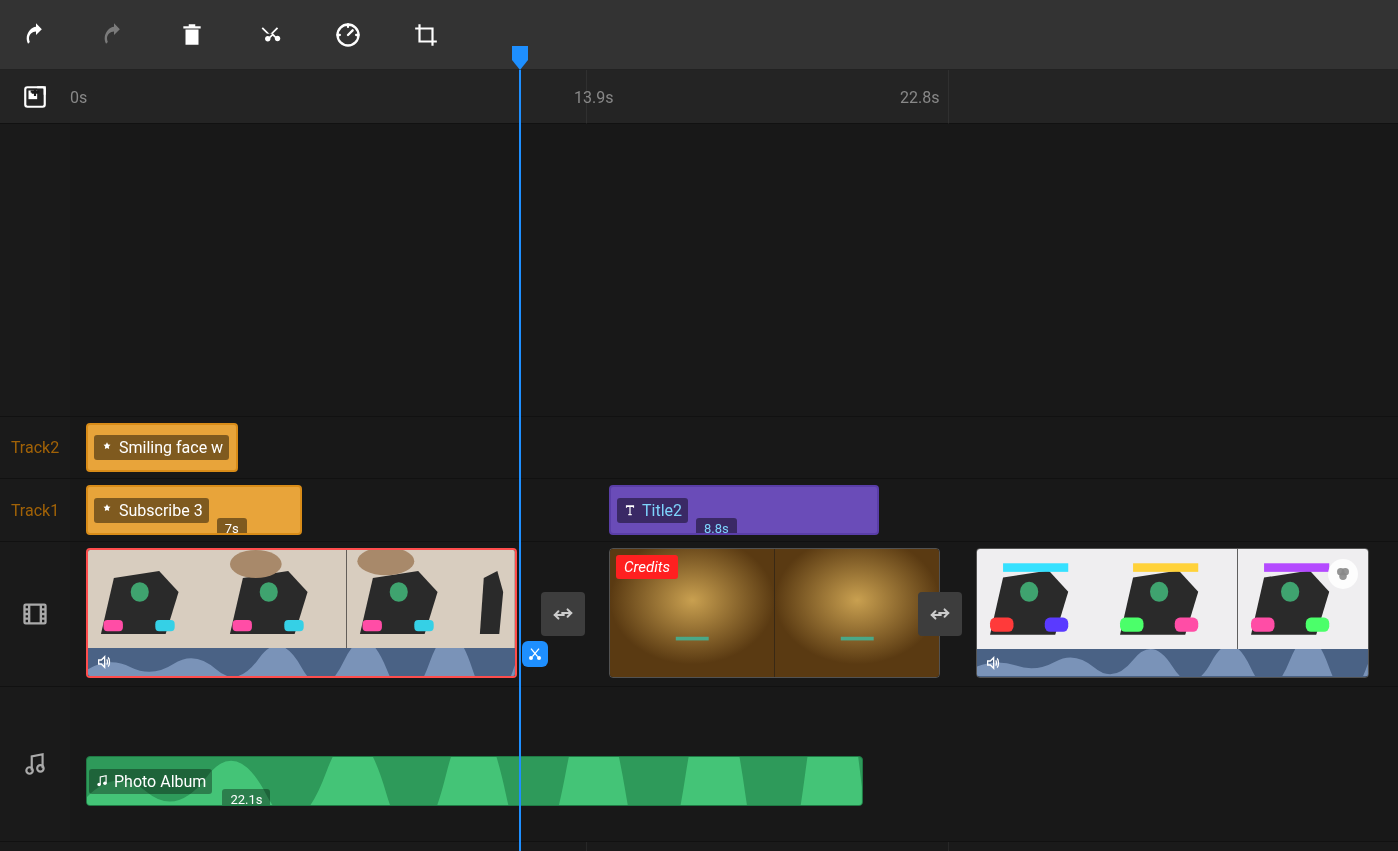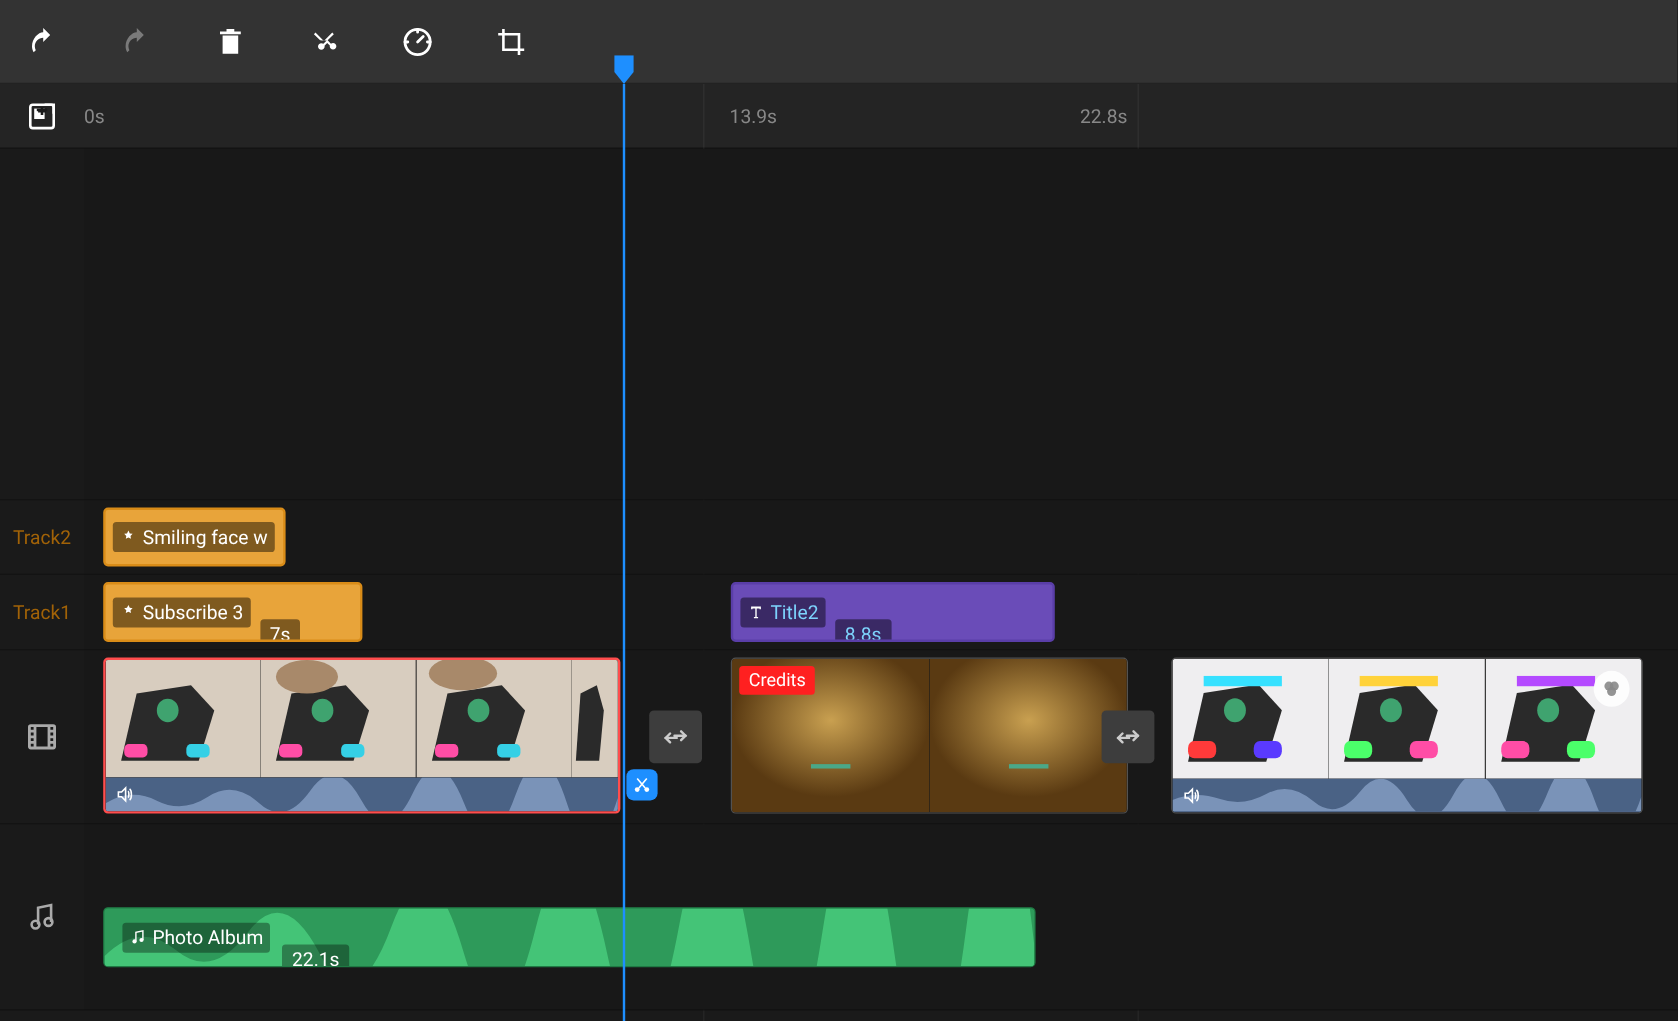--- a/index.html
+++ b/index.html
@@ -14,45 +14,45 @@
   .ruler-tick { position: absolute; top: 50%; transform: translateY(-50%); color: #888; font-size: 16px; }
 
   .tracks { position: relative; width: 100%; }
   .track-row { display: flex; border-bottom: 1px solid #111; }
   .track-gutter { width: 70px; background: #1a1a1a; display: flex; align-items: center; justify-content: center; color: #a16207; font-size: 16px; }
   .track-lane { flex: 1; position: relative; background: #181818; }
 
   .spacer-row { height: 293px; }
   .overlay2-row { height: 62px; }
   .overlay1-row { height: 63px; }
-  .video-row { height: 145px; }
+  .video-row { height: 145px; font-style: italic; }
   .audio-row { height: 155px; }
 
   .clip { position: absolute; top: 6px; height: calc(100% - 12px); border-radius: 4px; display: flex; align-items: center; padding: 4px 6px; gap: 8px; overflow: hidden; cursor: pointer; font-size: 17px; }
 
   .clip-orange { background: #e8a43a; border: 2px solid #d98c18; color: #fff; }
   .clip-purple { background: #6a4cb8; border: 2px solid #5a3ea8; color: #7dd3fc; }
 
   .clip-badge { background: rgba(0,0,0,0.45); padding: 3px 6px; border-radius: 3px; display: flex; align-items: center; gap: 5px; font-size: 16px; }
-  .clip-dur   { background: rgba(0,0,0,0.45); padding: 3px 8px; border-radius: 3px; font-size: 16px; margin-top: 36px; }
+  .clip-dur   { background: rgba(0,0,0,0.45); padding: 3px 8px; border-radius: 3px; font-size: 13px; margin-top: 36px; }
 
   .video-clip { position: absolute; top: 6px; height: 130px; border-radius: 4px; overflow: hidden; display: flex; flex-direction: column; cursor: pointer; border: 1px solid rgba(255,255,255,0.25); }
   .video-clip.selected { border: 2px solid #ff4d4d; }
   .thumbs { flex: 1; display: flex; }
   .waveform { height: 28px; background: #4a6285; position: relative; display:flex; align-items:center; padding-left:8px; overflow:hidden; }
   .waveform .wf-bars { position:absolute; inset:0; display:flex; align-items:center; }
   .thumb { position:relative; min-width:0; }
 
   .transition-btn { position: absolute; width: 44px; height: 44px; background: #3d3d3d; border-radius: 4px; display: flex; align-items: center; justify-content: center; cursor: pointer; top: 50%; transform: translateY(-50%); }
 
   .filter-btn { position: absolute; top: 10px; right: 10px; width: 30px; height: 30px; background: rgba(255,255,255,0.85); border-radius: 50%; display:flex; align-items:center; justify-content:center; }
 
   .credits-label { position:absolute; top:6px; left:6px; background:#ff2020; color:#fff; padding:3px 8px; border-radius:3px; font-size:15px; }
 
-  .audio-clip { position: absolute; height: 50px; background: #2e9a5a; border: 1px solid #1f7a44; border-radius: 4px; display: flex; align-items: center; padding: 0 15px; gap: 10px; overflow: hidden; cursor: pointer; font-size:17px; }
+  .audio-clip { position: absolute; height: 50px; background: #2e9a5a; border: 1px solid #1f7a44; border-radius: 4px; display: flex; align-items: center; padding: 0 2px; gap: 10px; overflow: hidden; cursor: pointer; font-size:17px; }
   .audio-wave { position:absolute; inset:0; pointer-events:none; }
 
   .playhead { position: absolute; top: 0; bottom: 0; width: 2px; background: #1e8fff; pointer-events: none; z-index: 50; }
   .playhead-handle { position: absolute; left: -9px; top: -24px; width: 20px; height: 24px; pointer-events: auto; cursor: ew-resize; z-index:51; }
 
   .split-btn { position: absolute; width: 26px; height: 26px; background: #1e8fff; border-radius: 6px; display:flex; align-items:center; justify-content:center; cursor:pointer; z-index:40; }
 </style>
 </head>
 <body>
 
@@ -96,21 +96,21 @@
     <svg width="26" height="26" viewBox="0 0 24 24" fill="#fff">
         <rect x="3" y="3" width="18" height="18" rx="2" fill="none" stroke="#fff" stroke-width="2"></rect>
         <rect x="6" y="6" width="8" height="8" fill="#fff"></rect>
         <path d="M14 2h8v8h-2V4h-6z" fill="#fff"></path>
         <rect x="10" y="8" width="8" height="2" fill="#1a1a1a" transform="translate(-2,-2)"></rect>
         <path d="M9 8h6M12 5v6" stroke="#1a1a1a" stroke-width="2"></path>
       </svg>
   </div>
   <div class="ruler-ticks">
     <span class="ruler-tick" style="left:0px">0s</span>
-    <span class="ruler-tick" style="left:538px">13.9s</span>
+    <span class="ruler-tick" style="left:504px">13.9s</span>
     <span class="ruler-tick" style="left:830px">22.8s</span>
     <div style="position:absolute; left:516px; top:0; bottom:-730px; width:1px; background:rgba(255,255,255,.06);"></div>
     <div style="position:absolute; left:878px; top:0; bottom:-730px; width:1px; background:rgba(255,255,255,.06);"></div>
   </div>
 </div>
 
 <div class="tracks">
 
   <div class="track-row spacer-row">
     <div class="track-gutter"></div>

